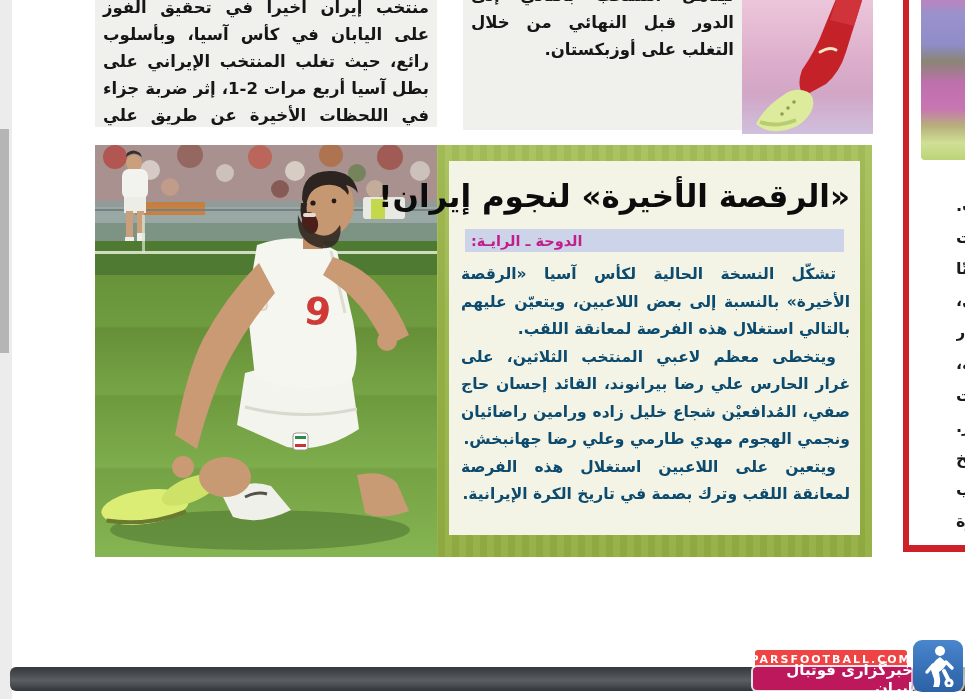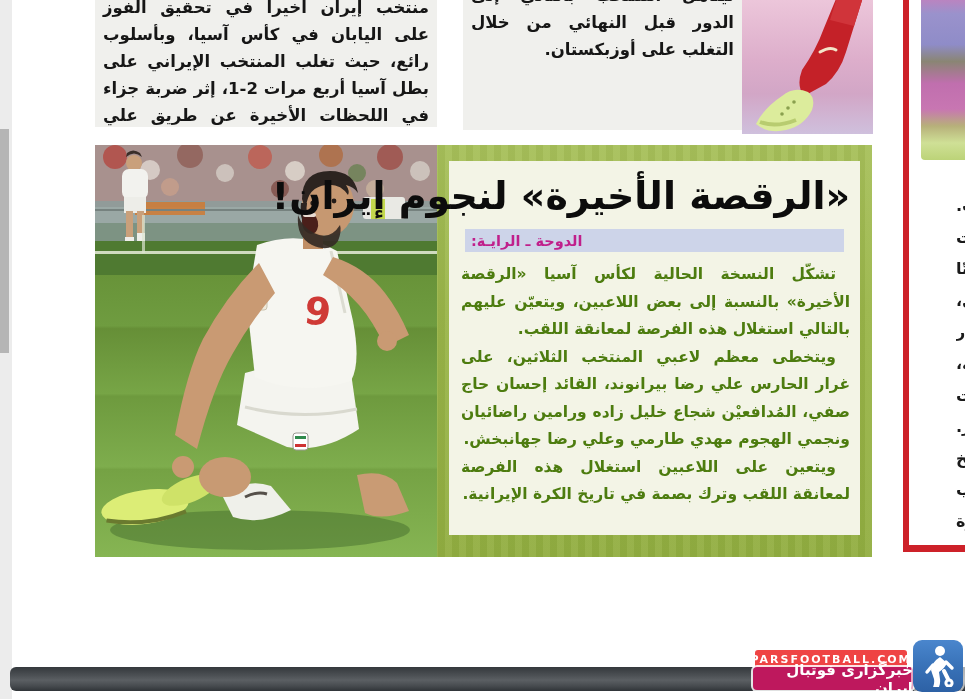--- a/index.html
+++ b/index.html
@@ -38,24 +38,24 @@
   .right-col div{white-space:nowrap;}
 
   
   .feature{left:95px;top:145px;width:777px;height:412px;
     background:linear-gradient(180deg,#a7c05a 0%,#9ab549 40%,#92ae41 100%);}
   .feature .texture{position:absolute;inset:0;
     background:repeating-linear-gradient(90deg,rgba(255,255,255,.05) 0 7px,rgba(0,0,0,.03) 7px 14px);}
   .photo{position:absolute;left:0;top:0;width:342px;height:412px;overflow:hidden;}
   .panel{position:absolute;left:354px;top:16px;width:411px;height:374px;background:#f3f4e6;}
   .headline{direction:rtl;margin:12px 10px 10px;text-align:left;color:#0c0c0c;
-    font-size:38px;line-height:46px;font-weight:bold;letter-spacing:-1px;white-space:nowrap;}
+    font-size:31px;line-height:46px;font-weight:bold;letter-spacing:-1px;white-space:nowrap;}
   .dateline{height:23px;background:#cdd4e9;margin:0 16px;display:flex;align-items:center;
     justify-content:flex-end;padding:0 6px;color:#c01f8b;font-size:14.5px;font-weight:bold;direction:rtl;}
-  .body-text{direction:rtl;padding:9px 10px 0 12px;color:#4d7c0f;font-weight:bold;
+  .body-text{direction:rtl;padding:9px 10px 0 12px;color:#0c4a6e;font-weight:bold;
     font-size:15.5px;line-height:27.5px;text-align:justify;}
   .body-text p{margin:0;text-indent:14px;}
 
   
   .dark-bar{left:10px;top:667px;width:955px;height:24px;border-radius:6px 0 0 6px;
     background:linear-gradient(180deg,#34383c 0%,#4c5054 35%,#5b5f63 55%,#464a4e 80%,#303438 100%);}
   .pf-orange{left:755px;top:650px;width:152px;height:19px;background:#ef4444;border-radius:3px;
     box-shadow:0 0 0 2px rgba(255,255,255,.95);display:flex;align-items:center;justify-content:center;
     color:#fff;font-size:11px;font-weight:bold;letter-spacing:2px;z-index:6;}
   .pf-blue{left:753px;top:667px;width:160px;height:23px;background:#be185d;border-radius:4px;

